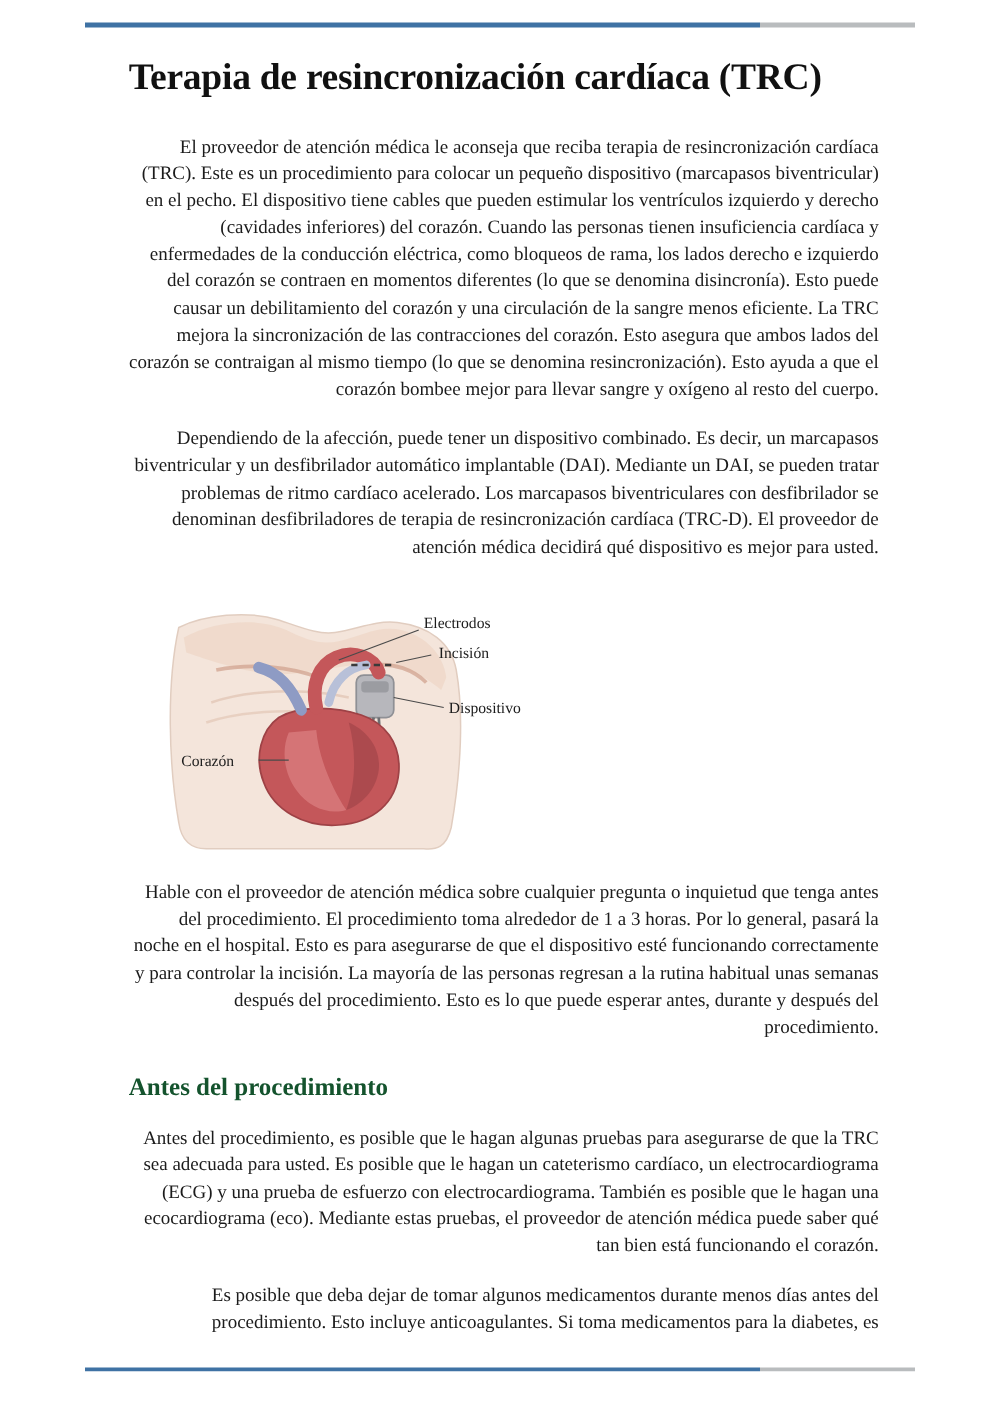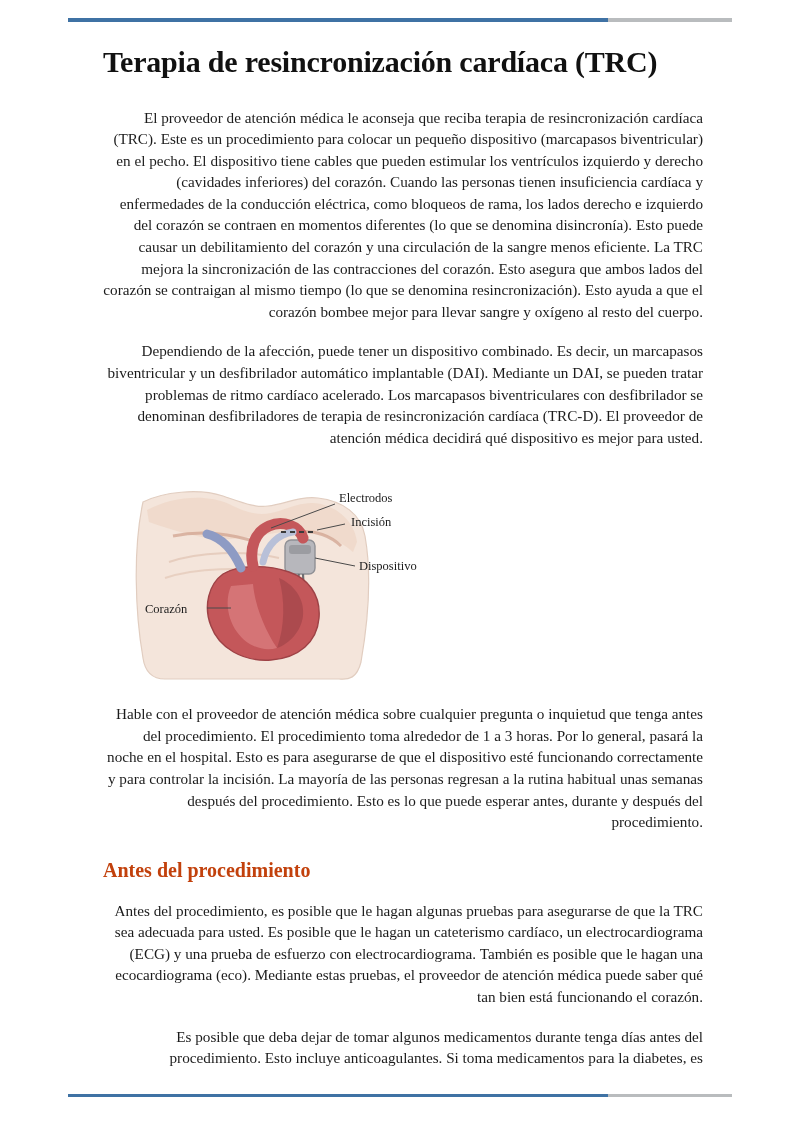--- a/index.html
+++ b/index.html
@@ -54,21 +54,21 @@
     font-weight: bold;
     margin: 0 0 26px 0;
     color: #111111;
     letter-spacing: -0.2px;
   }
   h2.section-head {
     font-family: "Liberation Serif", serif;
     font-size: 20px;
     font-weight: bold;
     margin: 26px 0 18px 0;
-    color: #c2410c;
+    color: #14532d;
   }
   p.body-text {
     font-size: 15.2px;
     line-height: 1.42;
     margin: 0 0 18px 0;
     color: #1b1b1b;
     text-align: right;
   }
   
   .figure {
@@ -179,21 +179,21 @@
         <text x="42" y="147" font-family="Liberation Serif, serif" font-size="12.5" fill="#1b1b1b">Corazón</text>
       </svg>
     </div>
 
     <p class="body-text">Hable con el proveedor de atención médica sobre cualquier pregunta o inquietud que tenga antes del procedimiento. El procedimiento toma alrededor de 1 a 3 horas. Por lo general, pasará la noche en el hospital. Esto es para asegurarse de que el dispositivo esté funcionando correctamente y para controlar la incisión. La mayoría de las personas regresan a la rutina habitual unas semanas después del procedimiento. Esto es lo que puede esperar antes, durante y después del procedimiento.</p>
 
     <h2 class="section-head">Antes del procedimiento</h2>
 
     <p class="body-text">Antes del procedimiento, es posible que le hagan algunas pruebas para asegurarse de que la TRC sea adecuada para usted. Es posible que le hagan un cateterismo cardíaco, un electrocardiograma (ECG) y una prueba de esfuerzo con electrocardiograma. También es posible que le hagan una ecocardiograma (eco). Mediante estas pruebas, el proveedor de atención médica puede saber qué tan bien está funcionando el corazón.</p>
 
-    <p class="body-text">Es posible que deba dejar de tomar algunos medicamentos durante tenga días antes del procedimiento. Esto incluye anticoagulantes. Si toma medicamentos para la diabetes, es</p>
+    <p class="body-text">Es posible que deba dejar de tomar algunos medicamentos durante menos días antes del procedimiento. Esto incluye anticoagulantes. Si toma medicamentos para la diabetes, es</p>
 
   </div>
 
   <div class="bottom-rule">
     <div class="seg-blue"></div>
     <div class="seg-gray"></div>
   </div>
 
 
 </div>

